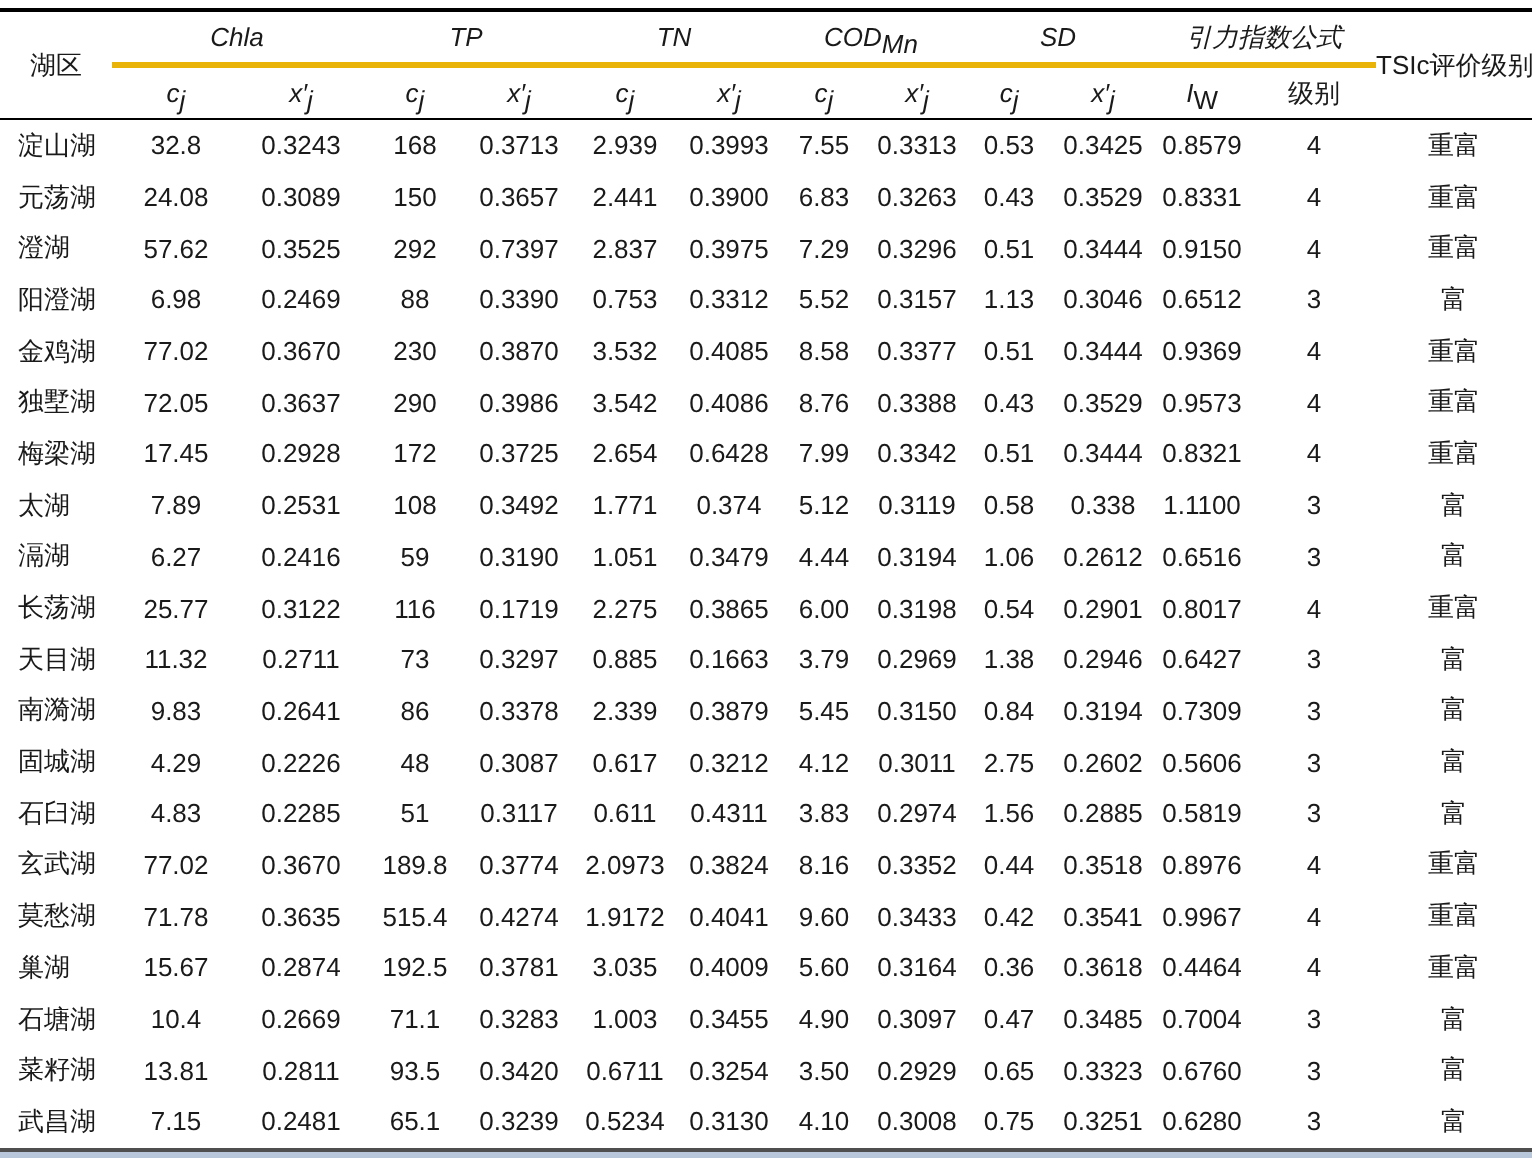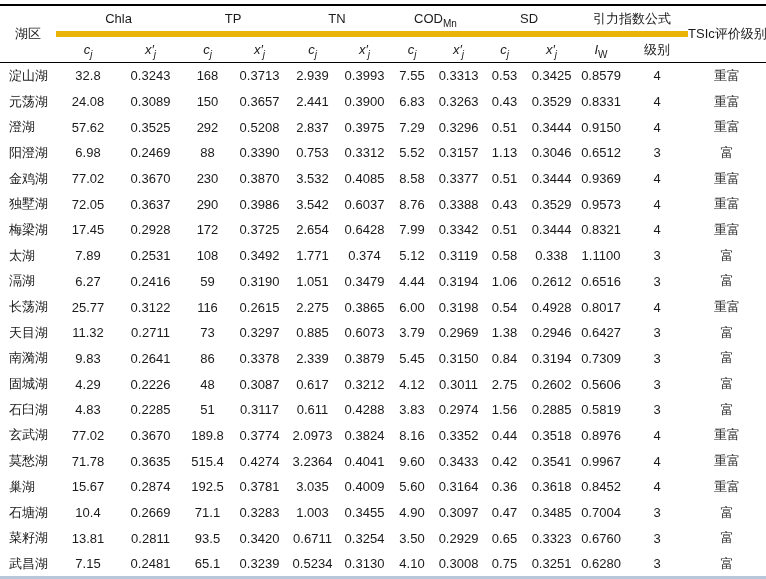--- a/index.html
+++ b/index.html
@@ -20,25 +20,25 @@
   }
   th,td{
     padding:0;
     font-weight:normal;
     text-align:center;
     vertical-align:middle;
     white-space:nowrap;
     overflow:hidden;
   }
   thead th{height:25px;}
-  thead th.group{border-bottom:6px solid #eab308;}
+  thead th.group{border-bottom:3px solid #eab308;font-style:italic;}
   tbody tr:first-child td{border-top:1px solid #000;margin-top:32px;}
   tbody td{height:25.7px;}
   td.lake{text-align:left;padding-left:9px;}
-  sub{font-size:10px;line-height:0;}
+  sub{font-size:13px;line-height:0;}
   i{font-style:italic;}
   .bottom-strip{
     position:absolute;left:0;bottom:0;width:766px;height:3px;
     background:#b8c8da;
   }
 </style>
 </head>
 <body>
 
 <div class="sheet">
@@ -116,21 +116,21 @@
           <td>0.3529</td>
           <td>0.8331</td>
           <td>4</td>
           <td>重富</td>
         </tr>
         <tr>
           <td class="lake">澄湖</td>
           <td>57.62</td>
           <td>0.3525</td>
           <td>292</td>
-          <td>0.5208</td>
+          <td>0.7397</td>
           <td>2.837</td>
           <td>0.3975</td>
           <td>7.29</td>
           <td>0.3296</td>
           <td>0.51</td>
           <td>0.3444</td>
           <td>0.9150</td>
           <td>4</td>
           <td>重富</td>
         </tr>
@@ -166,21 +166,21 @@
           <td>4</td>
           <td>重富</td>
         </tr>
         <tr>
           <td class="lake">独墅湖</td>
           <td>72.05</td>
           <td>0.3637</td>
           <td>290</td>
           <td>0.3986</td>
           <td>3.542</td>
-          <td>0.6037</td>
+          <td>0.4086</td>
           <td>8.76</td>
           <td>0.3388</td>
           <td>0.43</td>
           <td>0.3529</td>
           <td>0.9573</td>
           <td>4</td>
           <td>重富</td>
         </tr>
         <tr>
           <td class="lake">梅梁湖</td>
@@ -228,39 +228,39 @@
           <td>0.2612</td>
           <td>0.6516</td>
           <td>3</td>
           <td>富</td>
         </tr>
         <tr>
           <td class="lake">长荡湖</td>
           <td>25.77</td>
           <td>0.3122</td>
           <td>116</td>
-          <td>0.2615</td>
+          <td>0.1719</td>
           <td>2.275</td>
           <td>0.3865</td>
           <td>6.00</td>
           <td>0.3198</td>
           <td>0.54</td>
-          <td>0.4928</td>
+          <td>0.2901</td>
           <td>0.8017</td>
           <td>4</td>
           <td>重富</td>
         </tr>
         <tr>
           <td class="lake">天目湖</td>
           <td>11.32</td>
           <td>0.2711</td>
           <td>73</td>
           <td>0.3297</td>
           <td>0.885</td>
-          <td>0.6073</td>
+          <td>0.1663</td>
           <td>3.79</td>
           <td>0.2969</td>
           <td>1.38</td>
           <td>0.2946</td>
           <td>0.6427</td>
           <td>3</td>
           <td>富</td>
         </tr>
         <tr>
           <td class="lake">南漪湖</td>
@@ -294,21 +294,21 @@
           <td>3</td>
           <td>富</td>
         </tr>
         <tr>
           <td class="lake">石臼湖</td>
           <td>4.83</td>
           <td>0.2285</td>
           <td>51</td>
           <td>0.3117</td>
           <td>0.611</td>
-          <td>0.4288</td>
+          <td>0.4311</td>
           <td>3.83</td>
           <td>0.2974</td>
           <td>1.56</td>
           <td>0.2885</td>
           <td>0.5819</td>
           <td>3</td>
           <td>富</td>
         </tr>
         <tr>
           <td class="lake">玄武湖</td>
@@ -325,21 +325,21 @@
           <td>0.8976</td>
           <td>4</td>
           <td>重富</td>
         </tr>
         <tr>
           <td class="lake">莫愁湖</td>
           <td>71.78</td>
           <td>0.3635</td>
           <td>515.4</td>
           <td>0.4274</td>
-          <td>3.2364</td>
+          <td>1.9172</td>
           <td>0.4041</td>
           <td>9.60</td>
           <td>0.3433</td>
           <td>0.42</td>
           <td>0.3541</td>
           <td>0.9967</td>
           <td>4</td>
           <td>重富</td>
         </tr>
         <tr>
@@ -347,21 +347,21 @@
           <td>15.67</td>
           <td>0.2874</td>
           <td>192.5</td>
           <td>0.3781</td>
           <td>3.035</td>
           <td>0.4009</td>
           <td>5.60</td>
           <td>0.3164</td>
           <td>0.36</td>
           <td>0.3618</td>
-          <td>0.8452</td>
+          <td>0.4464</td>
           <td>4</td>
           <td>重富</td>
         </tr>
         <tr>
           <td class="lake">石塘湖</td>
           <td>10.4</td>
           <td>0.2669</td>
           <td>71.1</td>
           <td>0.3283</td>
           <td>1.003</td>

